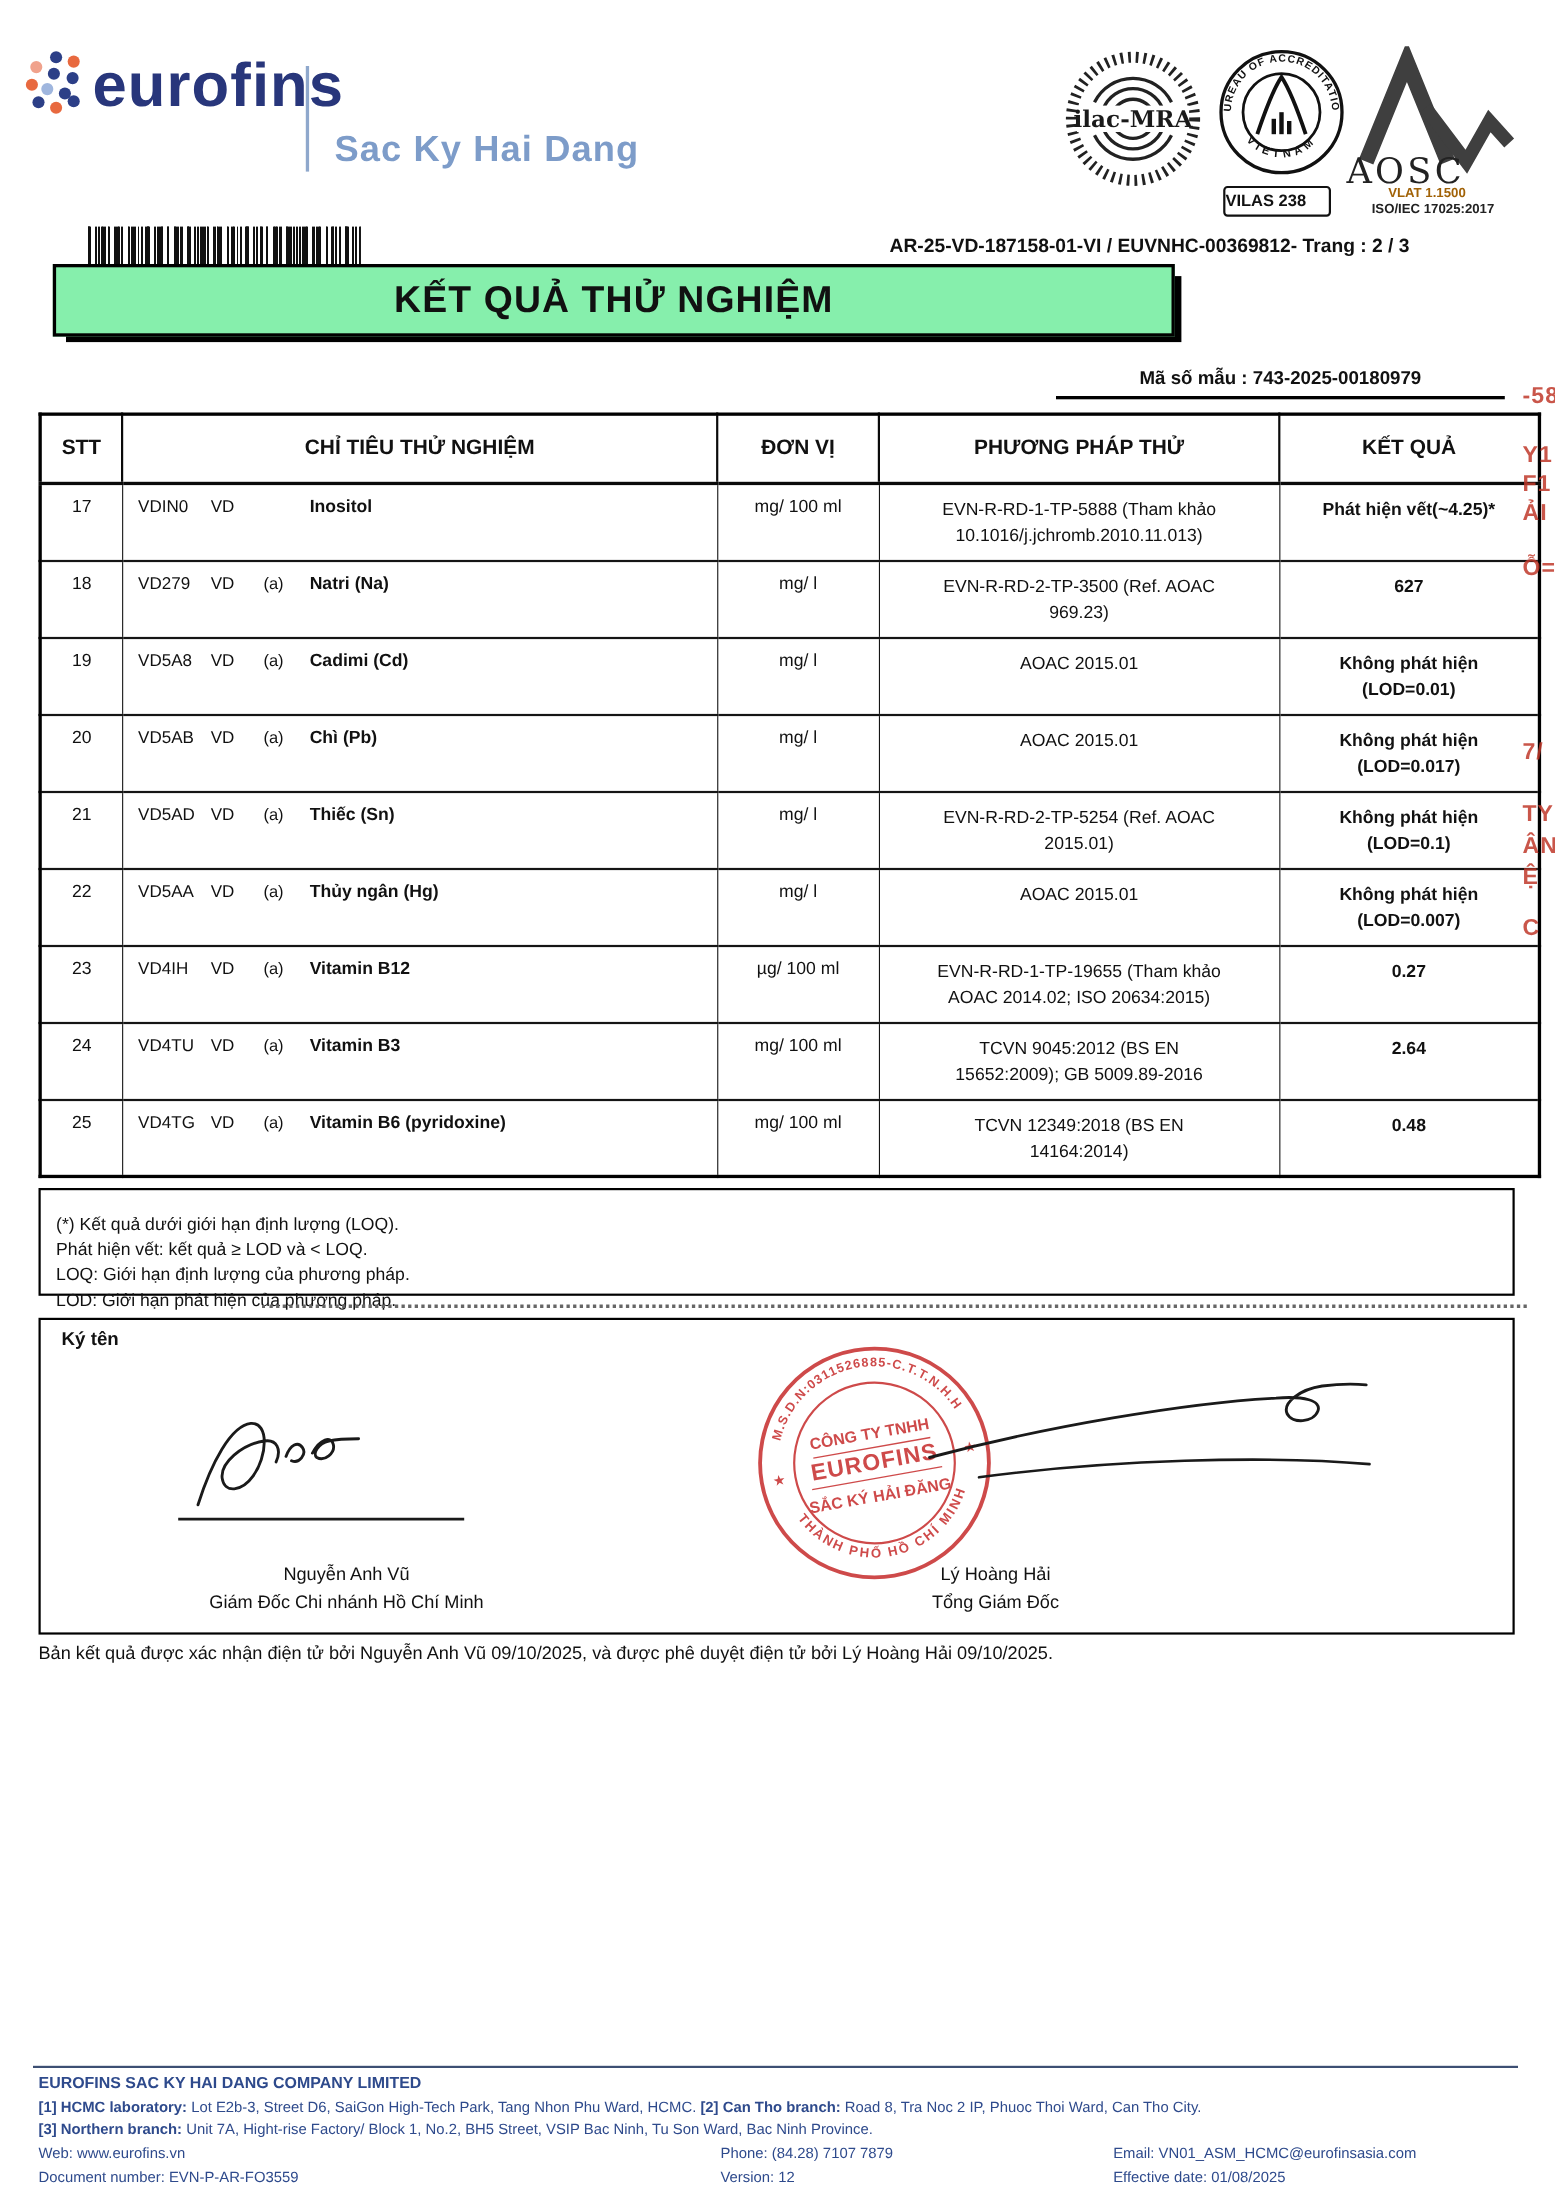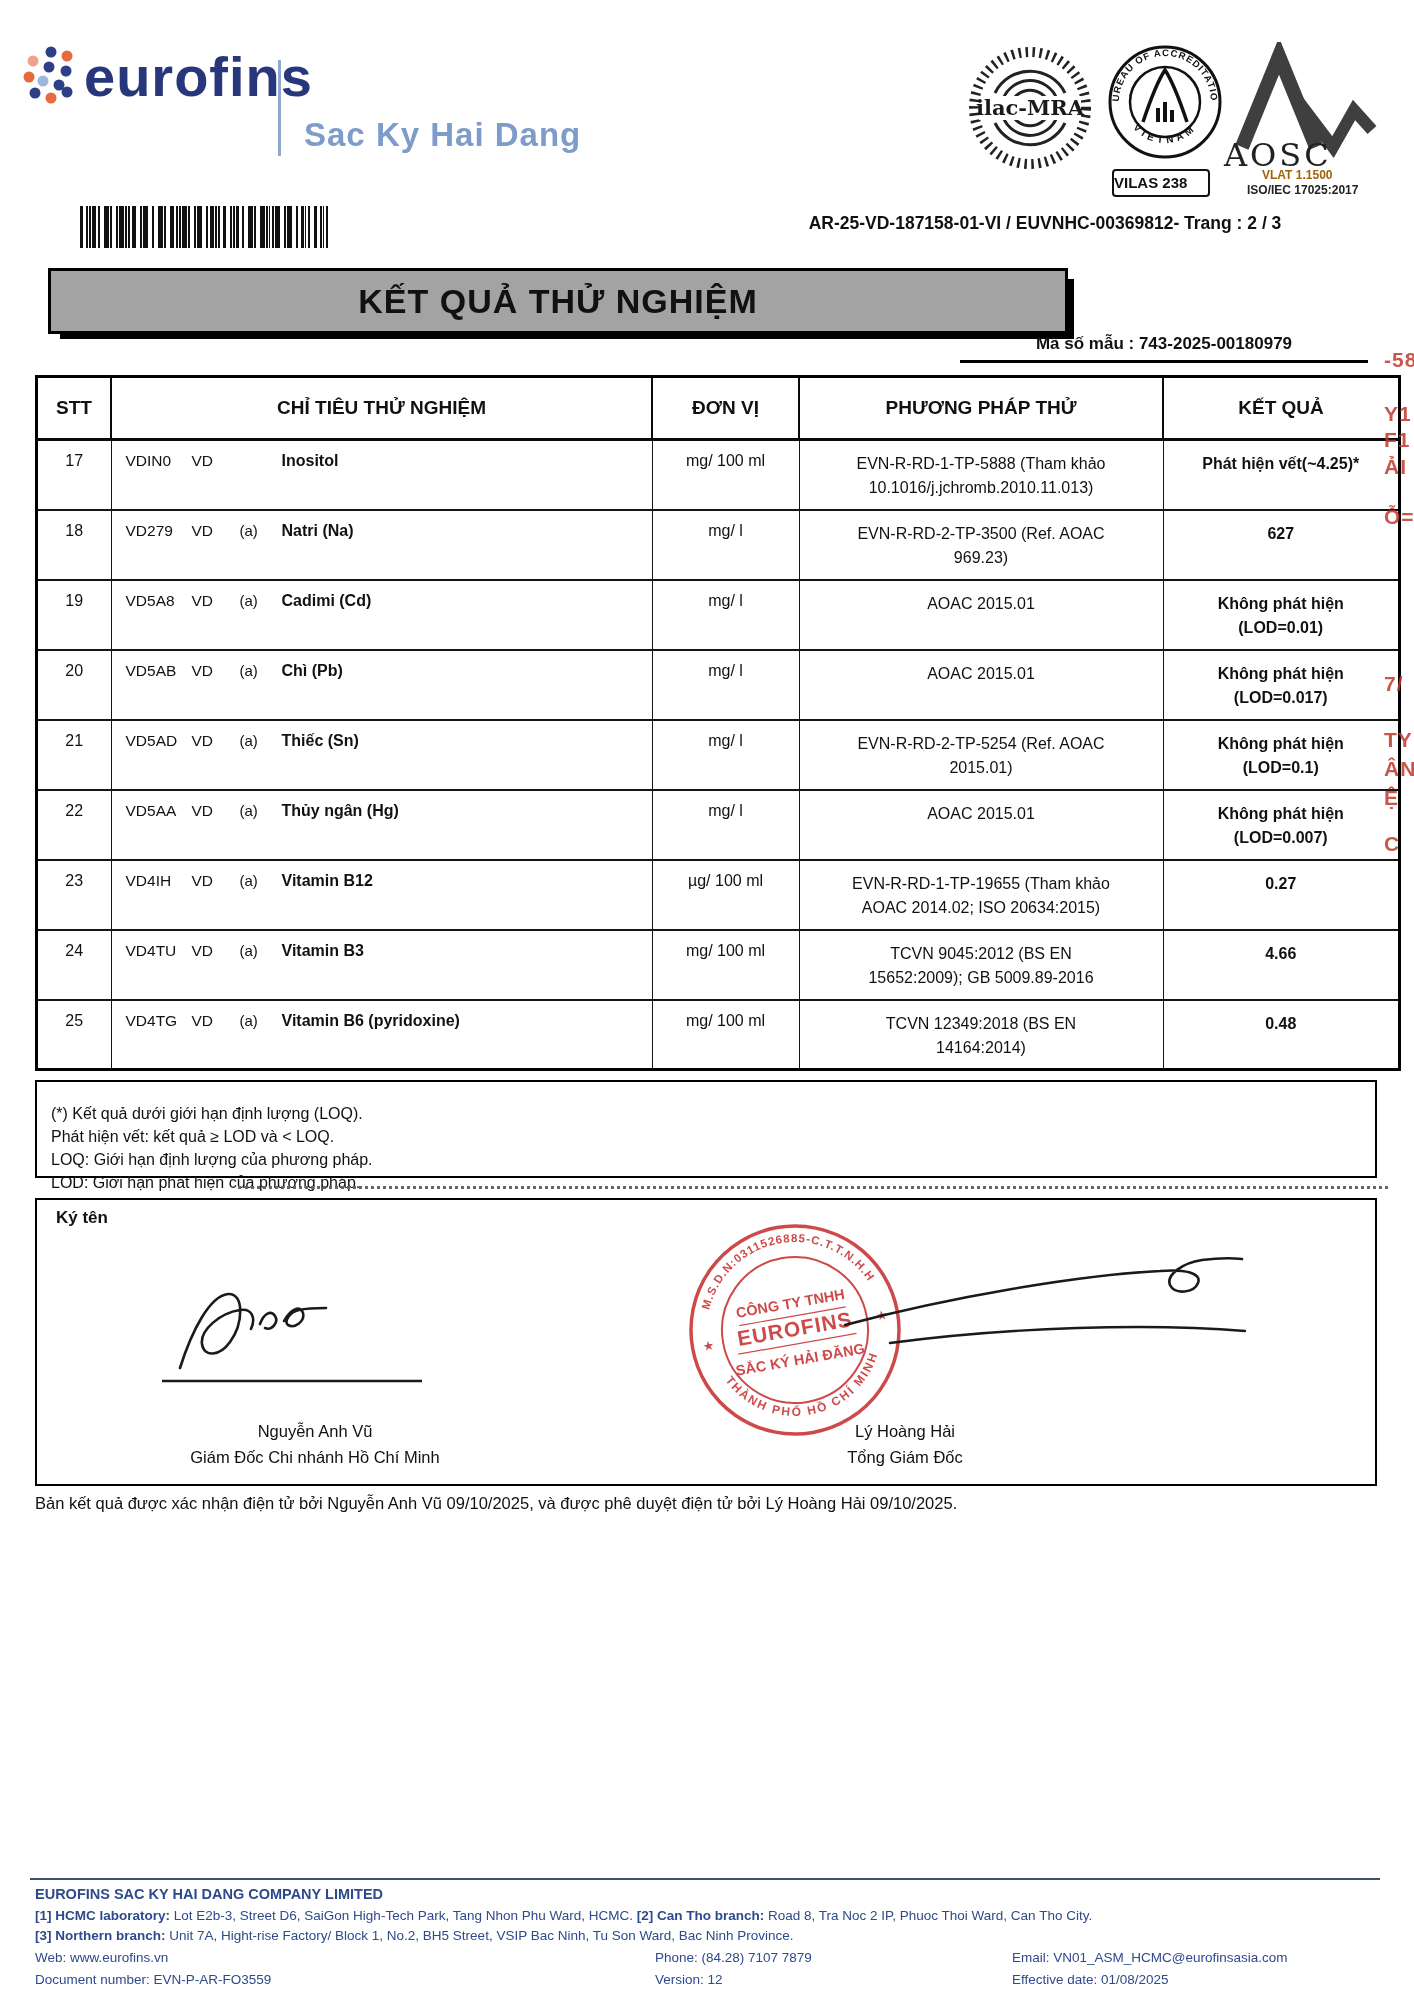--- a/index.html
+++ b/index.html
@@ -22,21 +22,21 @@
   #aosc-iso{left:1247px;top:183px;font-size:12px;font-weight:bold;color:#222;}
 
   
   #barcode{left:80px;top:206px;width:248px;height:42px;background-color:#fff;background-image:
     repeating-linear-gradient(90deg,#111 0 2px,transparent 2px 6px),
     repeating-linear-gradient(90deg,#111 0 3px,transparent 3px 13px),
     repeating-linear-gradient(90deg,#111 0 1.5px,transparent 1.5px 9px);}
   #doc-ref{left:700px;top:213px;width:690px;font-size:17.5px;font-weight:bold;text-align:center;}
 
   
-  #title-box{left:48px;top:268px;width:1014px;height:60px;border:3px solid #000;background:#a3a3a3;
+  #title-box{left:48px;top:240px;width:1014px;height:60px;border:3px solid #000;background:#86efac;
              box-shadow:9px 8px 0 -3px #000;}
   #page-title{width:100%;text-align:center;line-height:60px;font-size:34px;font-weight:bold;letter-spacing:1px;}
   #sample-code{left:960px;top:334px;width:408px;text-align:center;font-size:17px;font-weight:bold;
                padding-bottom:6px;border-bottom:3px solid #000;}
 
   
   #results-table-wrap{left:35px;top:375px;}
   table{border-collapse:collapse;table-layout:fixed;width:1342px;border:3px solid #000;background:#fff;}
   th{height:58px;font-size:19px;font-weight:bold;border:2px solid #0a0a0a;border-bottom-width:3px;text-align:center;}
   td{vertical-align:top;padding-top:11px;border:1.6px solid #151515;border-top-width:2.6px;font-size:16px;}
@@ -220,21 +220,21 @@
             <td class="c-method">EVN-R-RD-1-TP-19655 (Tham khảo
 AOAC 2014.02; ISO 20634:2015)</td>
             <td class="c-result">0.27</td>
           </tr>
           <tr class="data-row">
             <td class="c-stt">24</td>
             <td class="c-name"><span class="code">VD4TU</span><span class="grp">VD</span><span class="note">(a)</span><span class="nm">Vitamin B3</span></td>
             <td class="c-unit">mg/ 100 ml</td>
             <td class="c-method">TCVN 9045:2012 (BS EN
 15652:2009); GB 5009.89-2016</td>
-            <td class="c-result">4.66</td>
+            <td class="c-result">2.64</td>
           </tr>
           <tr class="data-row">
             <td class="c-stt">25</td>
             <td class="c-name"><span class="code">VD4TG</span><span class="grp">VD</span><span class="note">(a)</span><span class="nm">Vitamin B6 (pyridoxine)</span></td>
             <td class="c-unit">mg/ 100 ml</td>
             <td class="c-method">TCVN 12349:2018 (BS EN
 14164:2014)</td>
             <td class="c-result">0.48</td>
           </tr>
         </tbody>

